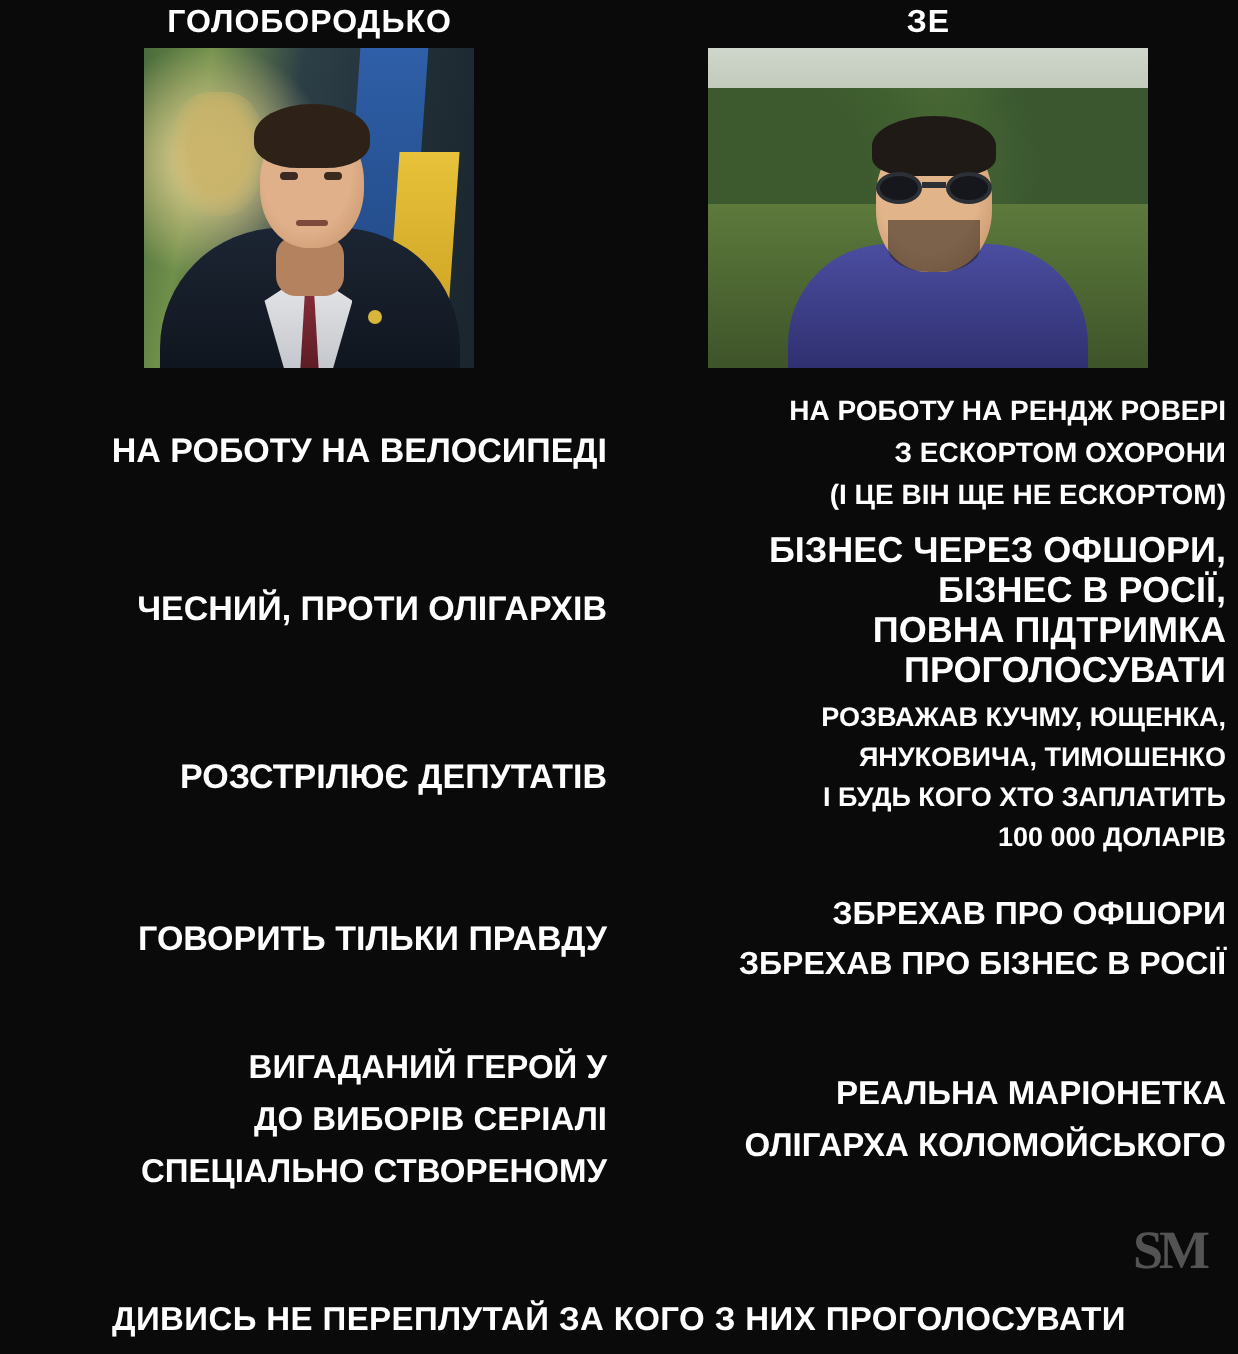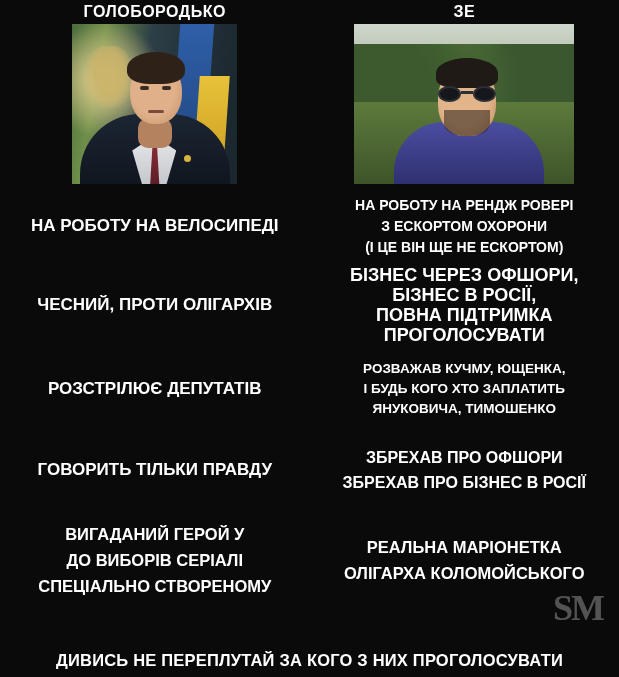--- a/index.html
+++ b/index.html
@@ -200,21 +200,21 @@
     width: 100%;
     align-items: center;
   }
   .cell {
     flex: 1 1 50%;
     text-align: center;
     color: #fff;
     padding: 0 6px;
     box-sizing: border-box;
   }
-  .cell .line { display: block; }
+  .cell .line { display: block; text-align: right; }
 
   .r1 { height: 80px; }
   .r1 .left { font-size: 17px; font-weight: bold; }
   .r1 .right { font-size: 14px; font-weight: bold; line-height: 21px; }
 
   .r2 { height: 78px; }
   .r2 .left { font-size: 17px; font-weight: bold; }
   .r2 .right { font-size: 18px; font-weight: bold; line-height: 20px; }
 
   .r3 { height: 90px; }
@@ -226,22 +226,22 @@
   .r4 .right { font-size: 16px; font-weight: bold; line-height: 25px; }
 
   .r5 { height: 108px; }
   .r5 .left { font-size: 16.5px; font-weight: bold; line-height: 26px; }
   .r5 .right { font-size: 16.5px; font-weight: bold; line-height: 26px; }
 
   
   .watermark {
     position: absolute;
     right: 16px;
-    bottom: 48px;
-    font-size: 36px;
+    bottom: 36px;
+    font-size: 27px;
     font-weight: bold;
     color: rgba(255,255,255,0.30);
     font-family: "Liberation Serif", serif;
     letter-spacing: -2px;
     user-select: none;
   }
 
   
   .footer {
     position: absolute;
@@ -327,22 +327,23 @@
       <span class="line">ПОВНА ПІДТРИМКА ПРОГОЛОСУВАТИ</span>
     </div>
   </div>
 
   <div class="row r3">
     <div class="cell left">
       <span class="line">РОЗСТРІЛЮЄ ДЕПУТАТІВ</span>
     </div>
     <div class="cell right">
       <span class="line">РОЗВАЖАВ КУЧМУ, ЮЩЕНКА,</span>
+      <span class="line">ЯНУКОВИЧА, ТИМОШЕНКО</span>
       <span class="line">І БУДЬ КОГО ХТО ЗАПЛАТИТЬ</span>
-      <span class="line">ЯНУКОВИЧА, ТИМОШЕНКО</span>
+      <span class="line">100 000 ДОЛАРІВ</span>
     </div>
   </div>
 
   <div class="row r4">
     <div class="cell left">
       <span class="line">ГОВОРИТЬ ТІЛЬКИ ПРАВДУ</span>
     </div>
     <div class="cell right">
       <span class="line">ЗБРЕХАВ ПРО ОФШОРИ</span>
       <span class="line">ЗБРЕХАВ ПРО БІЗНЕС В РОСІЇ</span>

